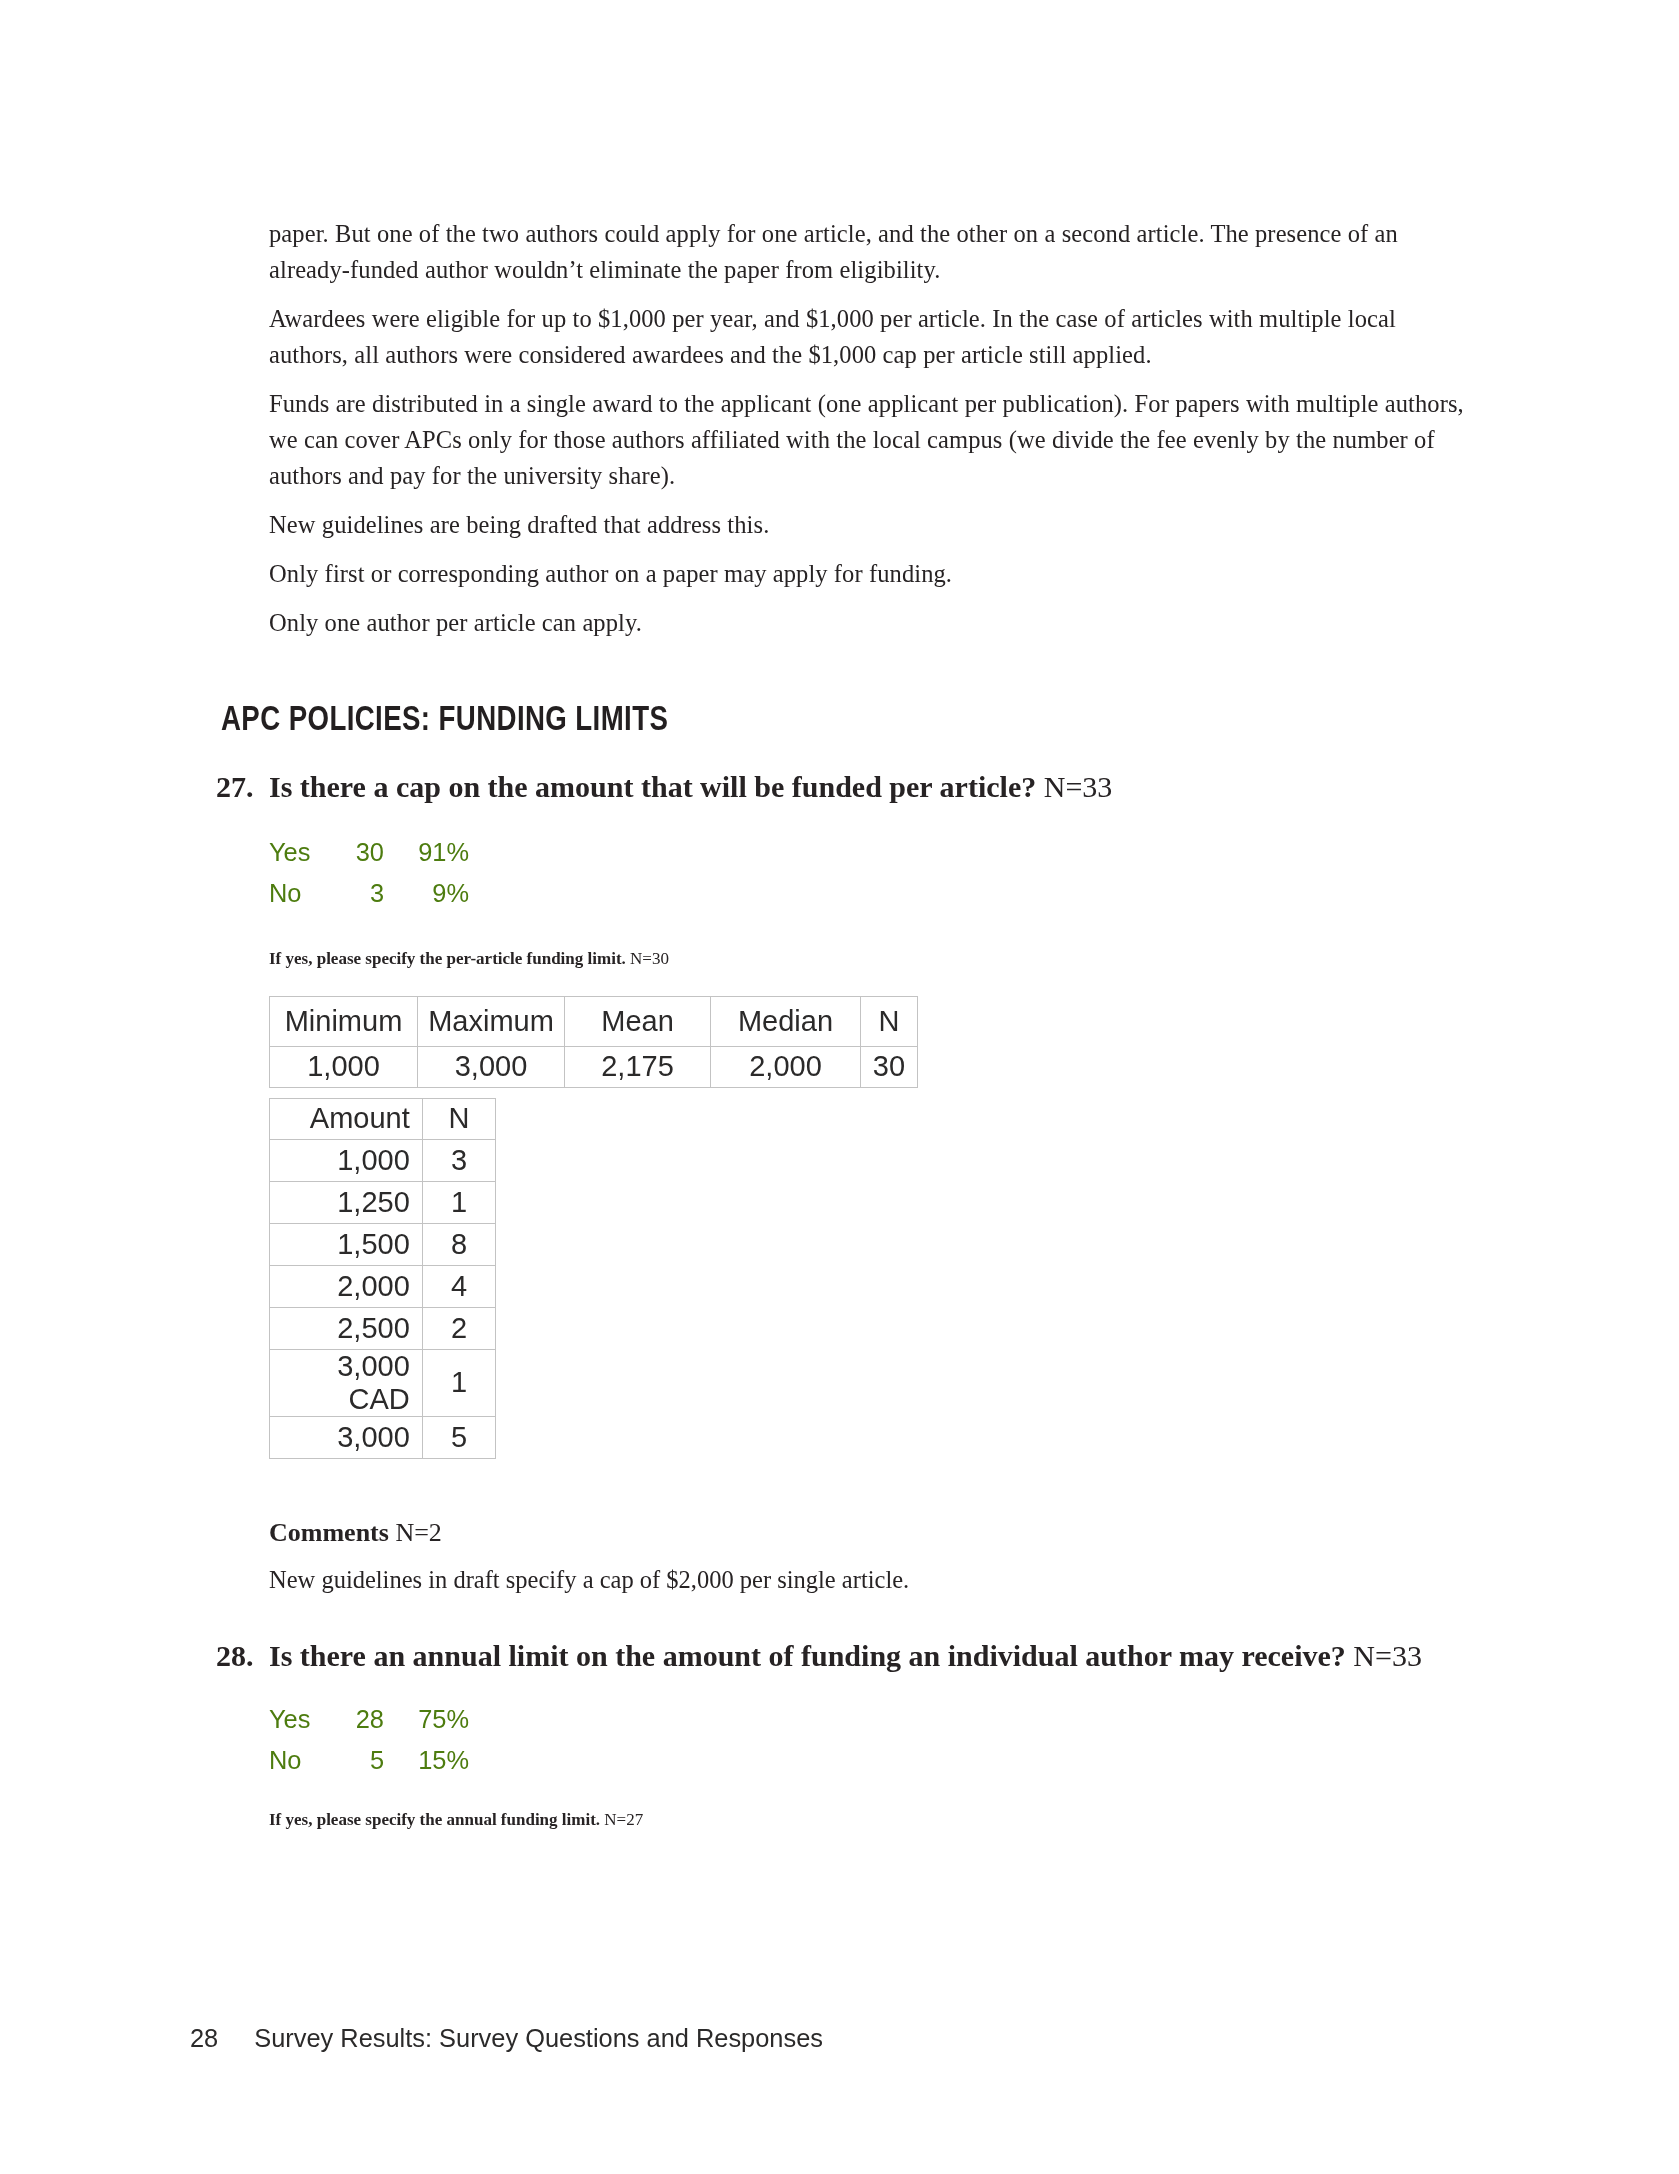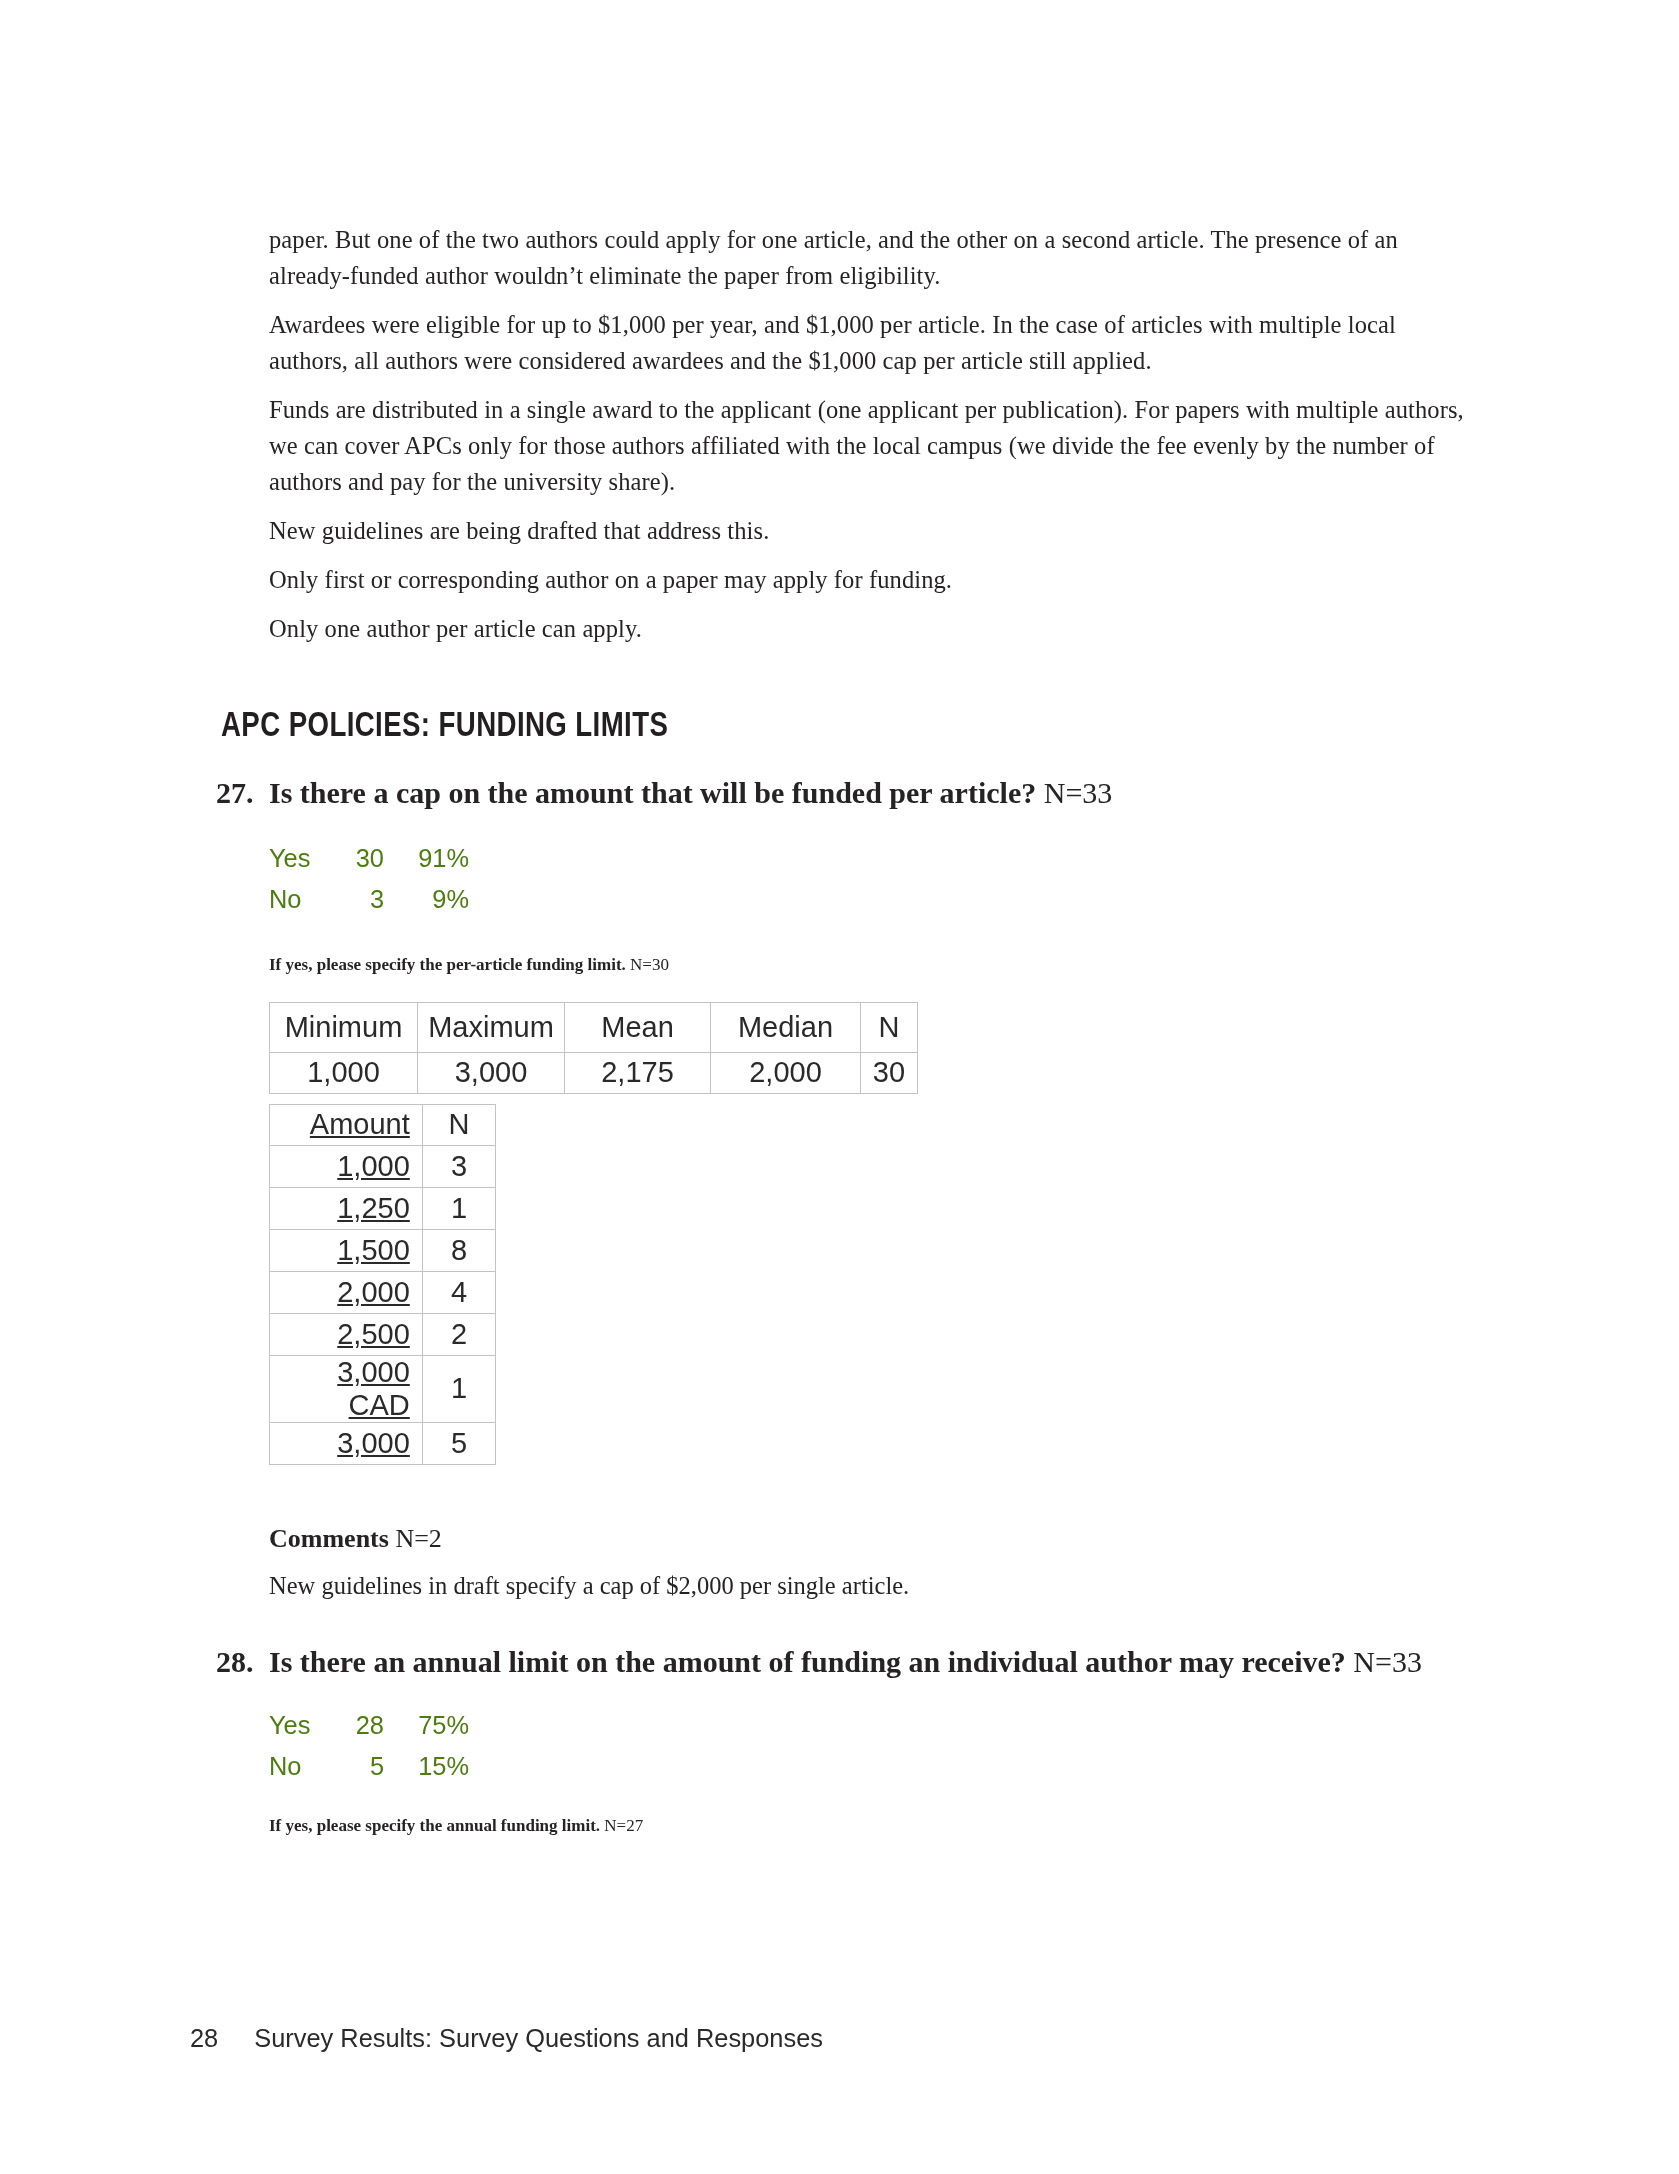--- a/index.html
+++ b/index.html
@@ -7,21 +7,21 @@
     position:relative;
     width:1680px; height:2174px;
     margin:0 auto;
     background:#ffffff;
     color:#272324;
     font-family:"Liberation Serif", serif;
     overflow:hidden;
   }
   .content {
     position:absolute;
-    left:269px; top:222px;
+    left:269px; top:216px;
     width:1196px;
   }
   p.body {
     font-size:24.5px; line-height:36px;
     margin:0 0 13px 0;
     letter-spacing:0.1px;
   }
   .section-heading {
     font-family:"Liberation Sans", sans-serif;
     font-weight:700;
@@ -79,21 +79,21 @@
   .summary-table th { height:49px; }
   .summary-table td { height:40px; }
   .amount-table { margin-top:10.4px; }
   .amount-table th, .amount-table td {
     border:1.4px solid #c3c3c3;
     font-weight:400;
     padding:0;
   }
   .amount-table th { height:40px; }
   .amount-table td { height:41px; }
-  .amount-table .amt { text-align:right; padding-right:12.2px;text-decoration:underline; }
+  .amount-table .amt { text-align:right; padding-right:12.2px; }
   .amount-table .ncol { text-align:center; }
   .comments-label {
     font-size:26px; line-height:36px;
     font-weight:700;
     margin:56px 0 0 0;
   }
   p.comment { font-size:24.5px; line-height:36px; margin:3.8px 0 0 0; }
   p.comment.c2 { margin-top:11.3px; }
   .footer {
     position:absolute;

